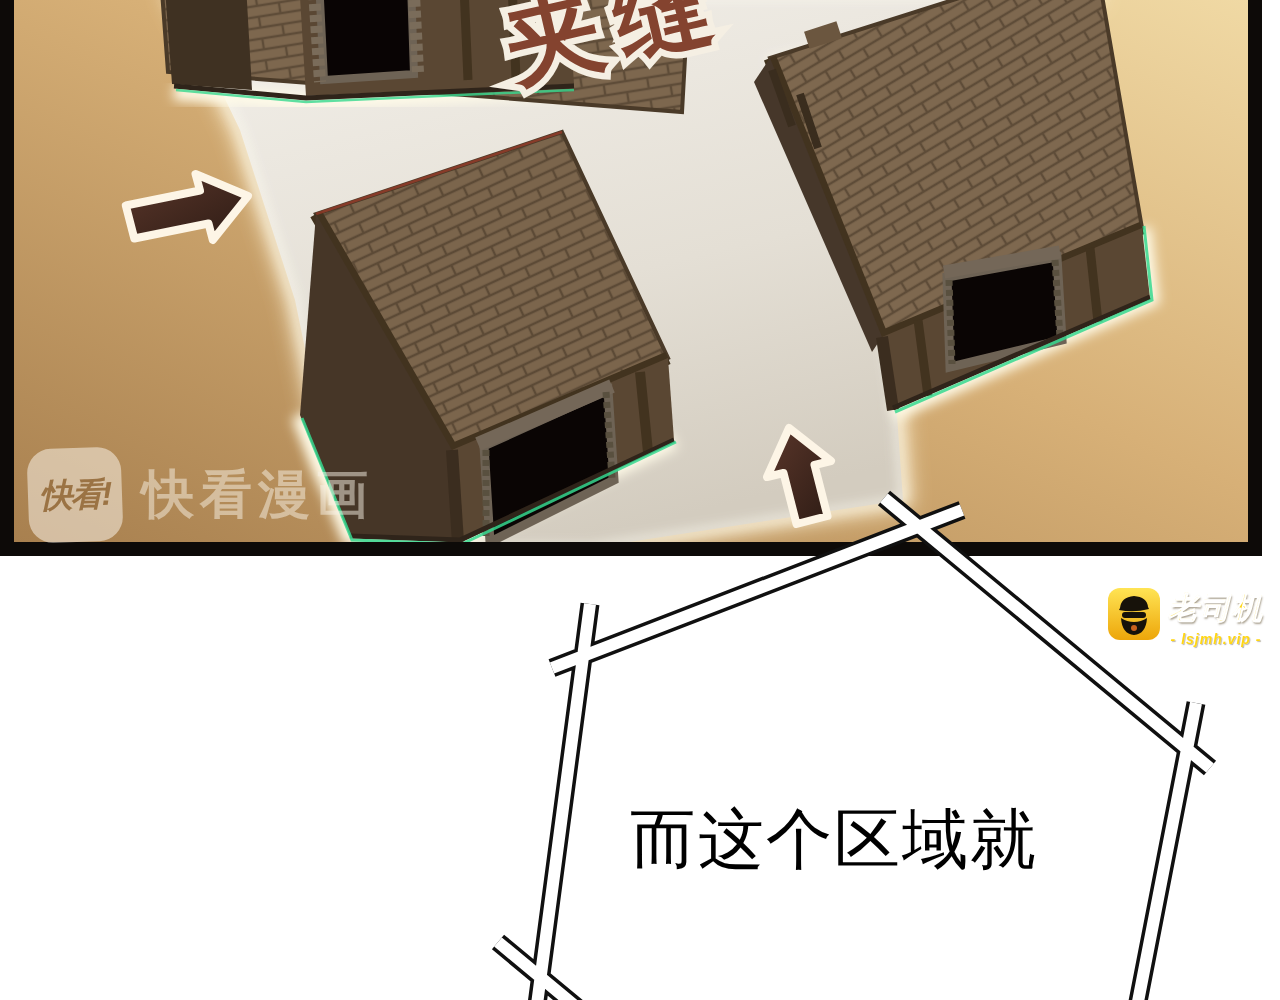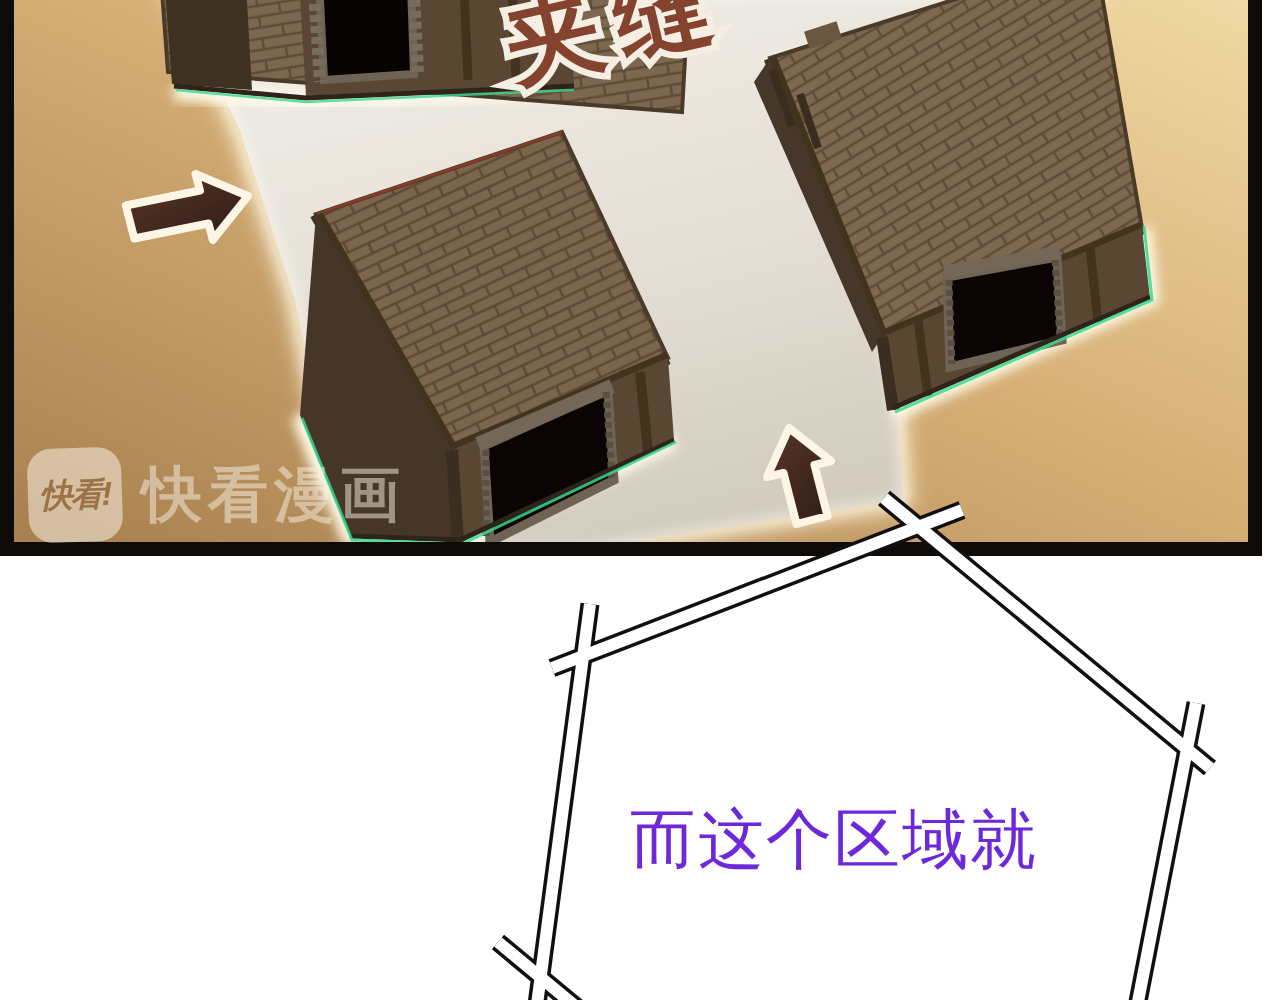--- a/index.html
+++ b/index.html
@@ -6,25 +6,25 @@
   .stage{position:relative;width:1280px;height:1000px;overflow:hidden;background:#ffffff;
          font-family:"Liberation Sans","DejaVu Sans",sans-serif;}
   .scene{position:absolute;left:0;top:0;}
 
   
   .watermark{position:absolute;left:28px;top:448px;display:flex;align-items:center;pointer-events:none;}
   .wm-icon{width:94px;height:94px;border-radius:24px;background:rgba(247,241,229,.55);
            display:flex;align-items:center;justify-content:center;
            color:rgba(150,108,60,.92);font-weight:bold;font-size:33px;font-style:italic;
            transform:rotate(-2deg);letter-spacing:-2px;}
-  .wm-brand{margin-left:20px;font-size:60px;font-weight:600;letter-spacing:6px;
+  .wm-brand{margin-left:20px;font-size:52px;font-weight:600;letter-spacing:6px;
             color:rgba(248,242,230,.5);}
 
   
-  .bubble-text{position:absolute;left:630px;top:792px;color:#6d28d9;
+  .bubble-text{position:absolute;left:630px;top:792px;color:#000000;
                font-size:66px;line-height:95px;font-weight:500;letter-spacing:2px;white-space:nowrap;}
 
   
   .site-badge{position:absolute;left:1108px;top:588px;display:flex;align-items:flex-start;cursor:pointer;}
   .badge-txt{margin-left:8px;display:flex;flex-direction:column;align-items:center;}
   .badge-brand{font-size:30px;font-weight:bold;font-style:italic;color:#ffd614;
                -webkit-text-stroke:1px #ffffff;text-shadow:1px 2px 2px rgba(60,40,0,.45);letter-spacing:2px;}
   .badge-url{margin-top:2px;font-size:14px;font-weight:bold;font-style:italic;color:#ffd614;
              text-shadow:0 0 2px #ffffff,1px 1px 1px rgba(60,40,0,.4);letter-spacing:1px;}
 </style>
@@ -159,14 +159,33 @@
   <div class="wm-icon">
     <span>快看!</span>
   </div>
   <div class="wm-brand">快看漫画</div>
 </div>
 
 <div class="bubble-text">
   <div>而这个区域就</div>
 </div>
 
+<div class="site-badge">
+  <svg width="52" height="52" viewBox="0 0 52 52">
+    <rect x="0" y="0" width="52" height="52" rx="12" fill="url(#bdg)"></rect>
+    <defs>
+          <linearGradient id="bdg" x1="0" y1="0" x2="0" y2="1">
+      <stop offset="0" stop-color="#ffe454"></stop>
+            <stop offset="1" stop-color="#eda60a"></stop>
+    </linearGradient>
+        </defs>
+    <path d="M12 20 Q13 9 26 8 Q39 9 40 19 L41 21 Q26 25 11 22 Z" fill="#17120a"></path>
+    <rect x="14" y="24" width="24" height="6" rx="3" fill="#17120a"></rect>
+    <path d="M13 30 Q14 46 26 47 Q38 46 39 30 Q33 34 26 34 Q19 34 13 30 Z" fill="#17120a"></path>
+    <circle cx="26" cy="40" r="3" fill="#c9611e"></circle>
+  </svg>
+  <div class="badge-txt">
+    <div class="badge-brand">老司机</div>
+    <div class="badge-url">- lsjmh.vip -</div>
+  </div>
+</div>
 
 </div>
 
 </body></html>

